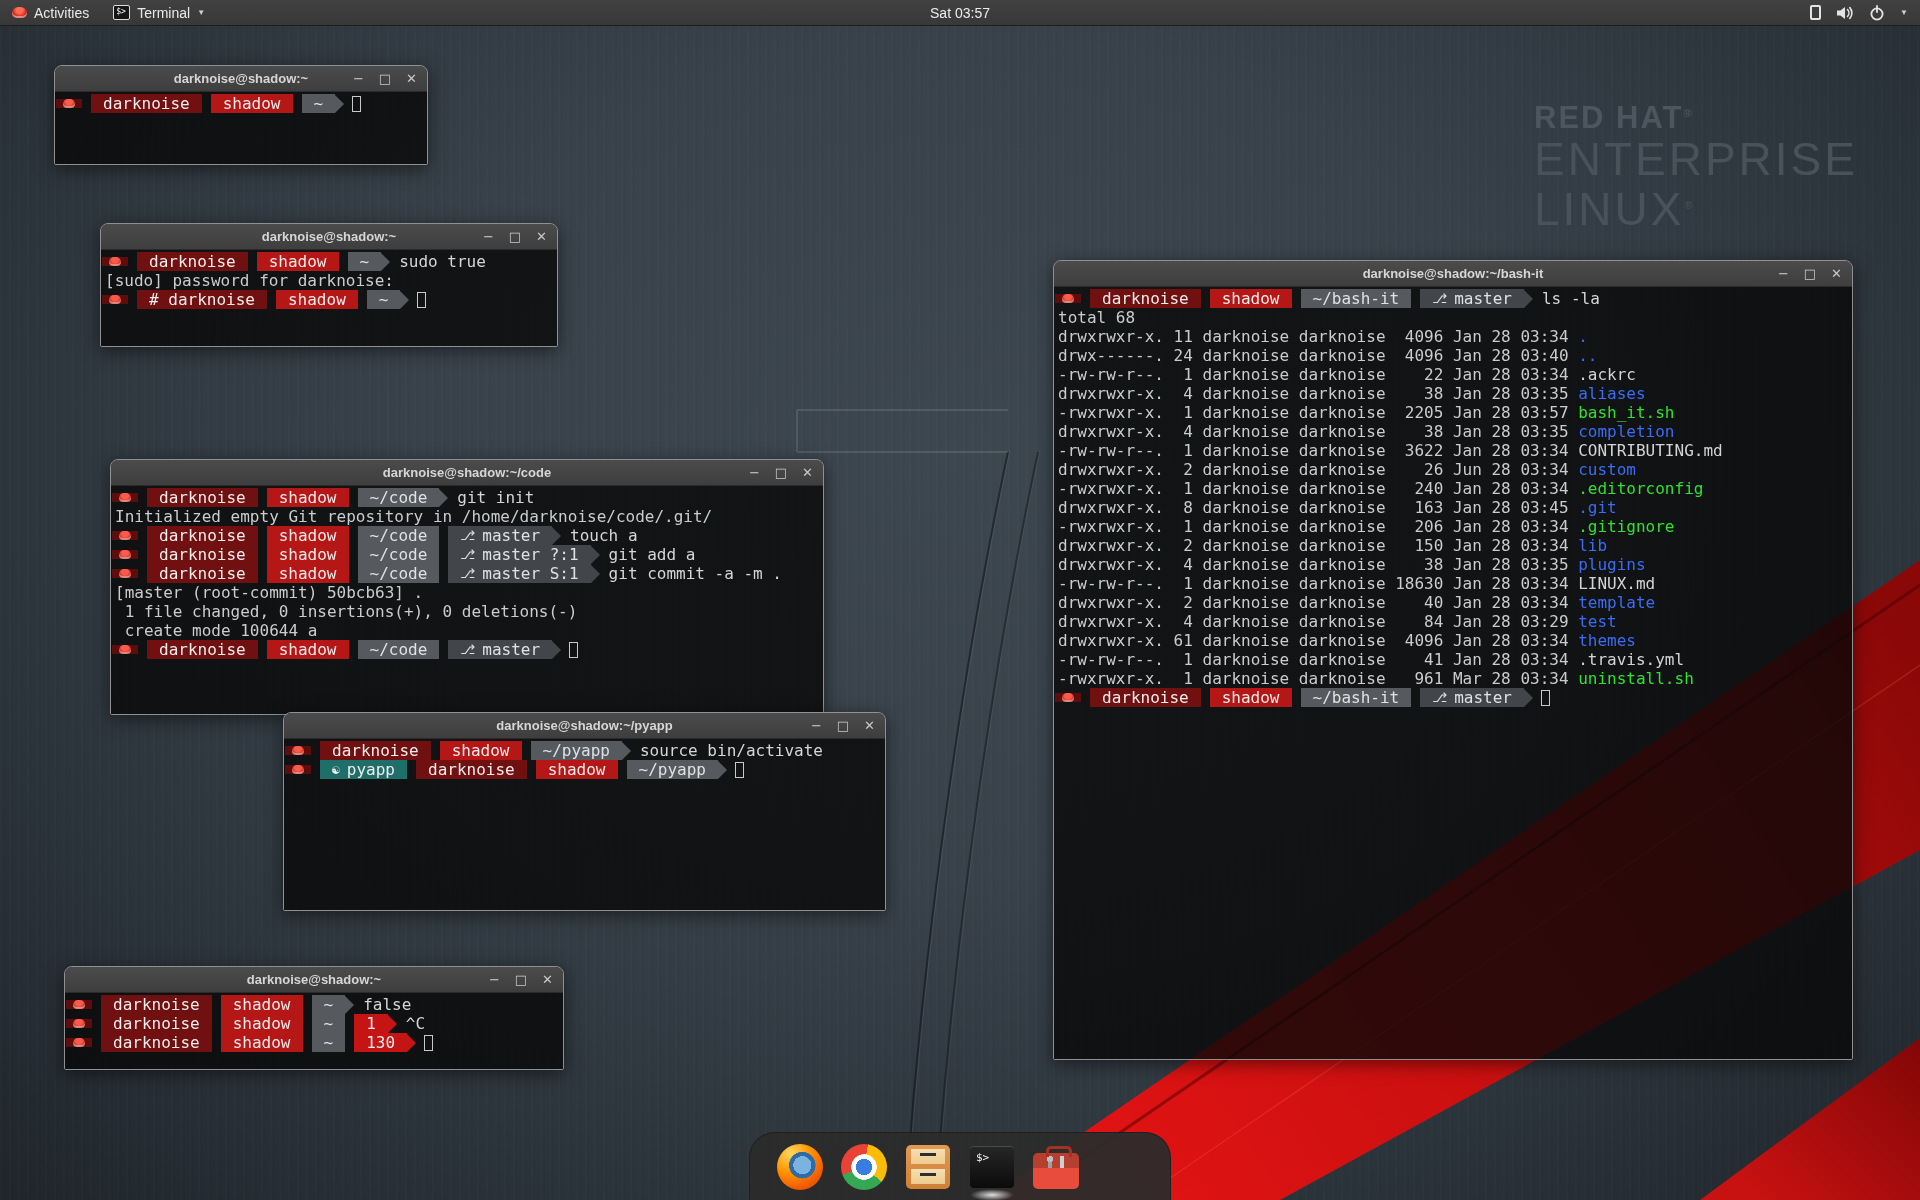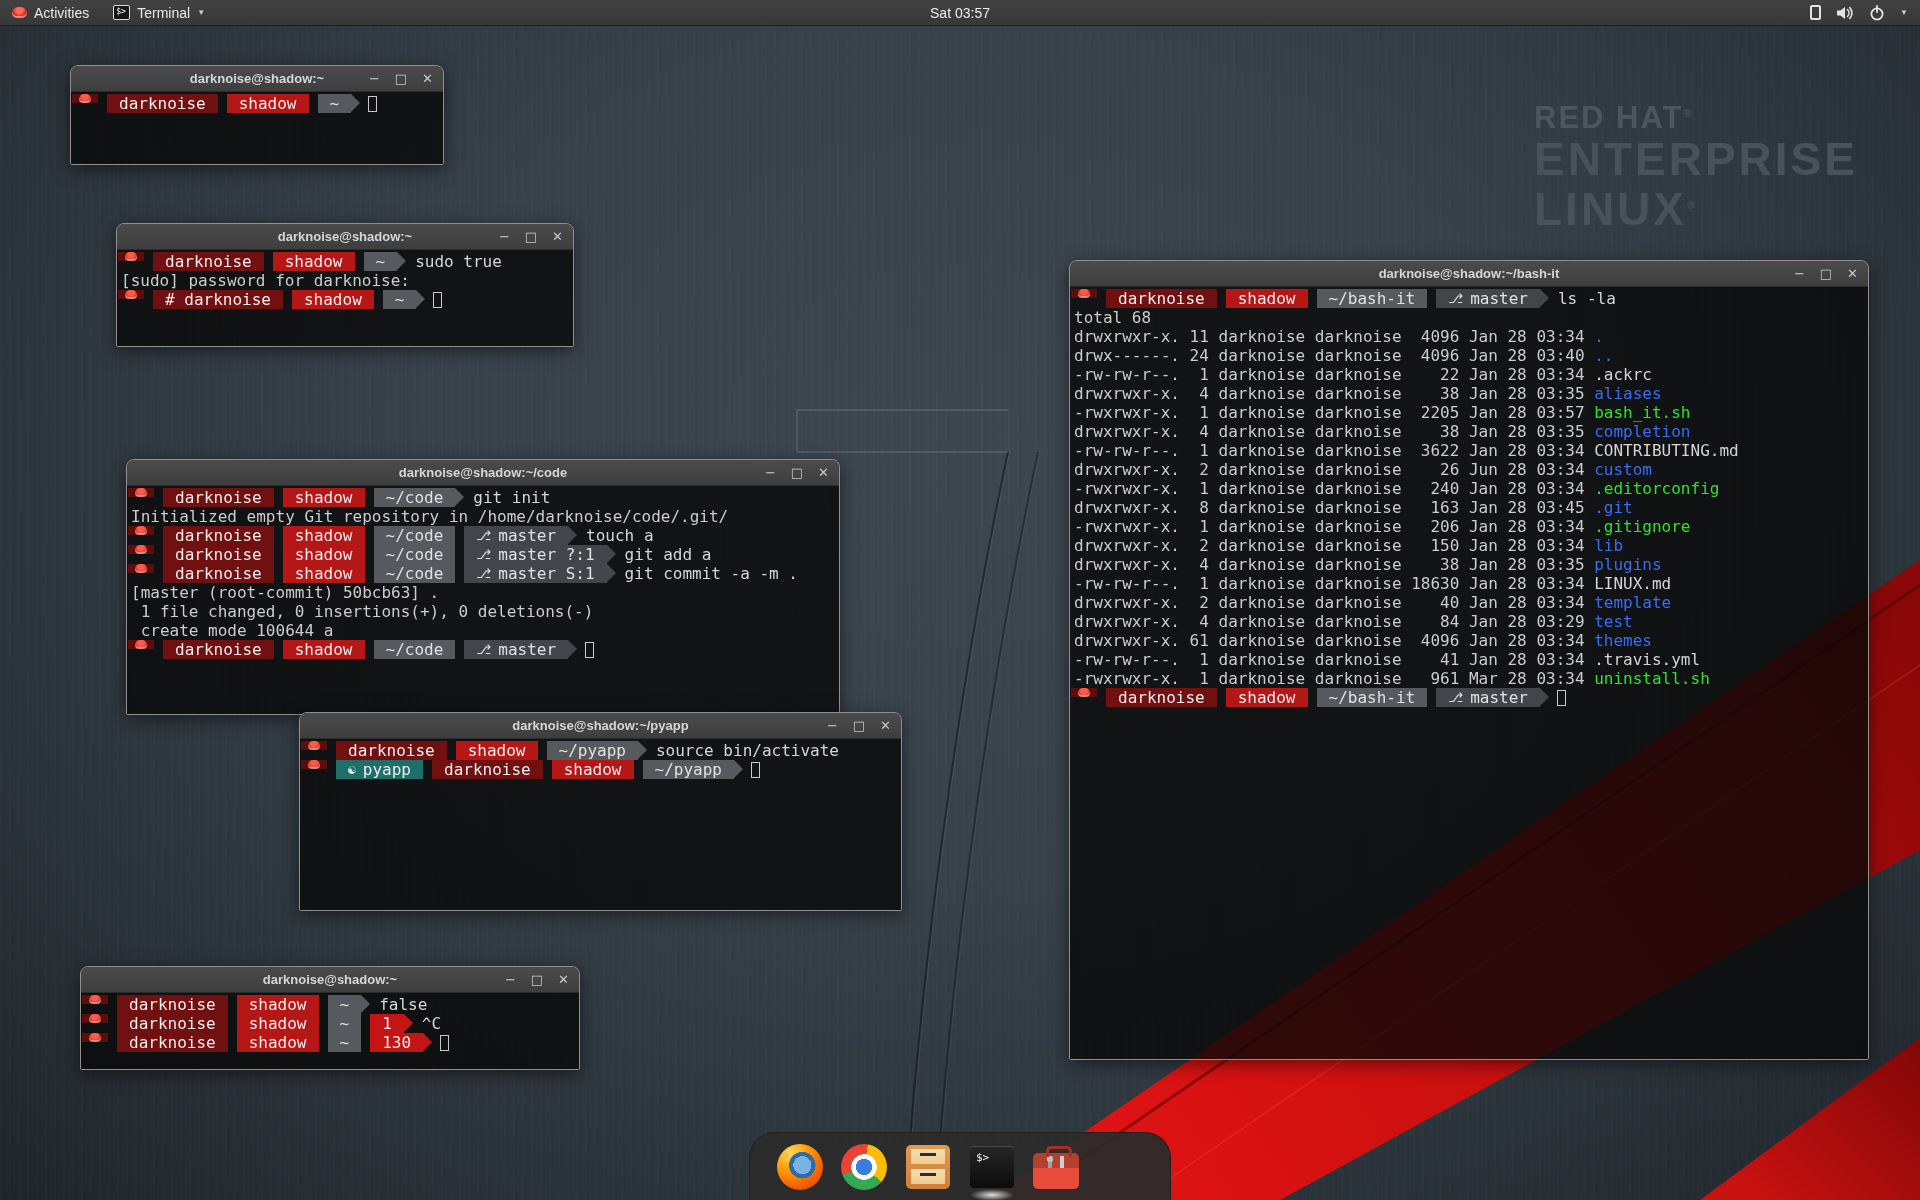--- a/index.html
+++ b/index.html
@@ -25,42 +25,42 @@
   .mini-term { width:17px; height:15px; background:#161616; border:1px solid #dcdcdc; border-radius:2px;
     font-family:"DejaVu Sans Mono",monospace; font-size:8px; line-height:12px; color:#fff; padding-left:2px; }
   .caret { font-size:8px; color:#cfcfcf; }
   #clock { position:absolute; left:50%; transform:translateX(-50%); font-size:14px; color:#ececec; }
   .tb-right { position:absolute; right:12px; display:flex; align-items:center; gap:15px; height:100%; }
   .sysrect { width:11px; height:15px; border:2px solid #e4e4e4; border-radius:2px; }
 
   
   #rhel-logo { position:absolute; left:1534px; top:100px; z-index:1; color:#4d565e; user-select:none; }
   #rhel-logo .l1 { font-weight:bold; font-size:31px; letter-spacing:2px; }
-  #rhel-logo .l2, #rhel-logo .l3 { font-size:46px; font-weight:700; letter-spacing:3px; line-height:46px; color:#49525a; }
+  #rhel-logo .l2, #rhel-logo .l3 { font-size:46px; font-weight:400; letter-spacing:3px; line-height:46px; color:#49525a; }
   #rhel-logo sup { font-size:11px; vertical-align:super; }
 
   
   .window { position:absolute; z-index:2; border:1px solid #909090; border-radius:8px 8px 2px 2px;
-    box-shadow:0 4px 18px rgba(0,0,0,.5); display:flex; flex-direction:column;margin-left:16px; }
+    box-shadow:0 4px 18px rgba(0,0,0,.5); display:flex; flex-direction:column; }
   #t1 { left:54px;  top:65px;  width:374px; height:100px; }
   #t2 { left:100px; top:223px; width:458px; height:124px; }
   #t3 { left:110px; top:459px; width:714px; height:256px; }
   #t4 { left:283px; top:712px; width:603px; height:199px; }
   #t5 { left:64px;  top:966px; width:500px; height:104px; }
   #t6 { left:1053px;top:260px; width:800px; height:800px; }
   .titlebar { height:26px; flex:0 0 26px; background:linear-gradient(#4b4b4b,#3e3e3e);
     border-radius:7px 7px 0 0; border-bottom:1px solid #2b2b2b; position:relative;
     display:flex; align-items:center; justify-content:center; }
   .titlebar .title { font-size:13px; font-weight:bold; color:#d6d6d6; }
   .controls { position:absolute; right:10px; top:0; height:100%; display:flex; align-items:center; }
   .wbtn { margin-left:15px; font-size:13px; color:#c9c9c9; font-family:"DejaVu Sans",sans-serif; line-height:1; }
   .term-body { flex:1; background:rgba(8,8,8,0.8); overflow:hidden; padding:2px 0 0 1px;
     font-family:"DejaVu Sans Mono",monospace; font-size:16px; color:#cfcfcf; }
 
-  .line { height:19px; display:flex; align-items:flex-start; white-space:pre; }
+  .line { height:19px; display:flex; align-items:center; white-space:pre; }
   .line.textline { display:block; line-height:19px; padding-left:3px; color:#ccc; }
   .seg { display:flex; align-items:center; padding:0 12px; color:#f0eded; }
   .seg.hat { padding:0 7px; }
   .seg.path, .seg.git { color:#e0e1e2; }
   .sep { width:9px; position:relative; flex:0 0 9px; }
   .sep > i { position:absolute; inset:0; clip-path:polygon(0 0,100% 0,0 100%); }
   .tip { width:0; height:0; border-top:9.5px solid transparent; border-bottom:9.5px solid transparent;
     border-left:9px solid #555; flex:0 0 auto; }
   .cmd { margin-left:9px; color:#d6d6d6; display:flex; align-items:center; }
   .cursor { width:9px; height:16px; border:1px solid #c9c9c9; margin-left:8px; align-self:center; }

